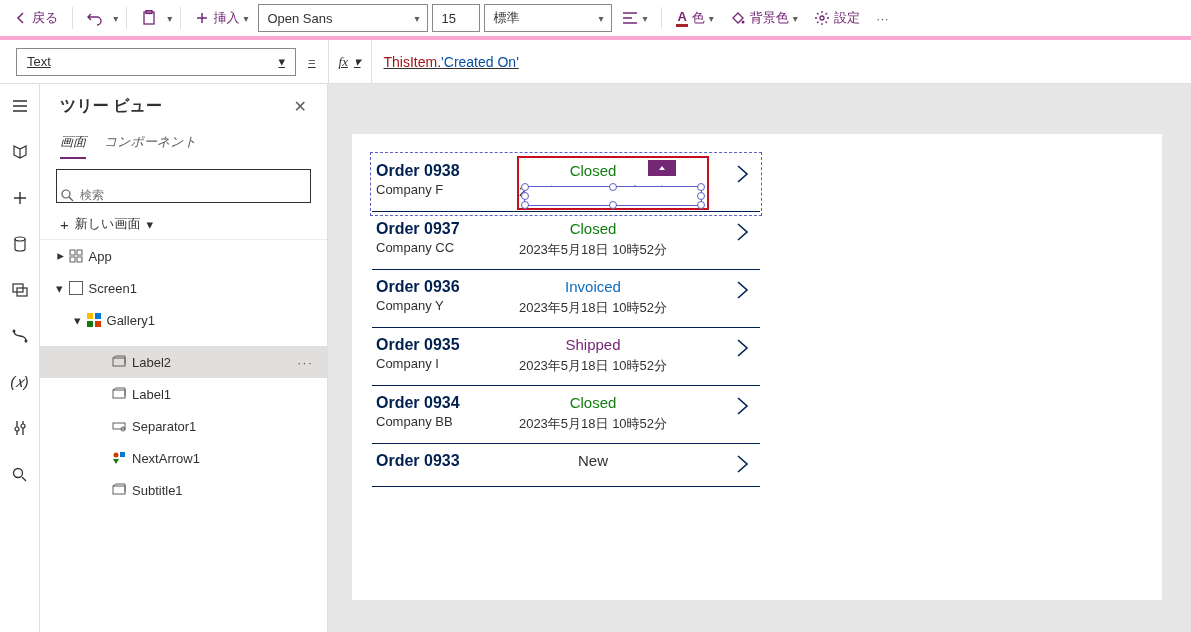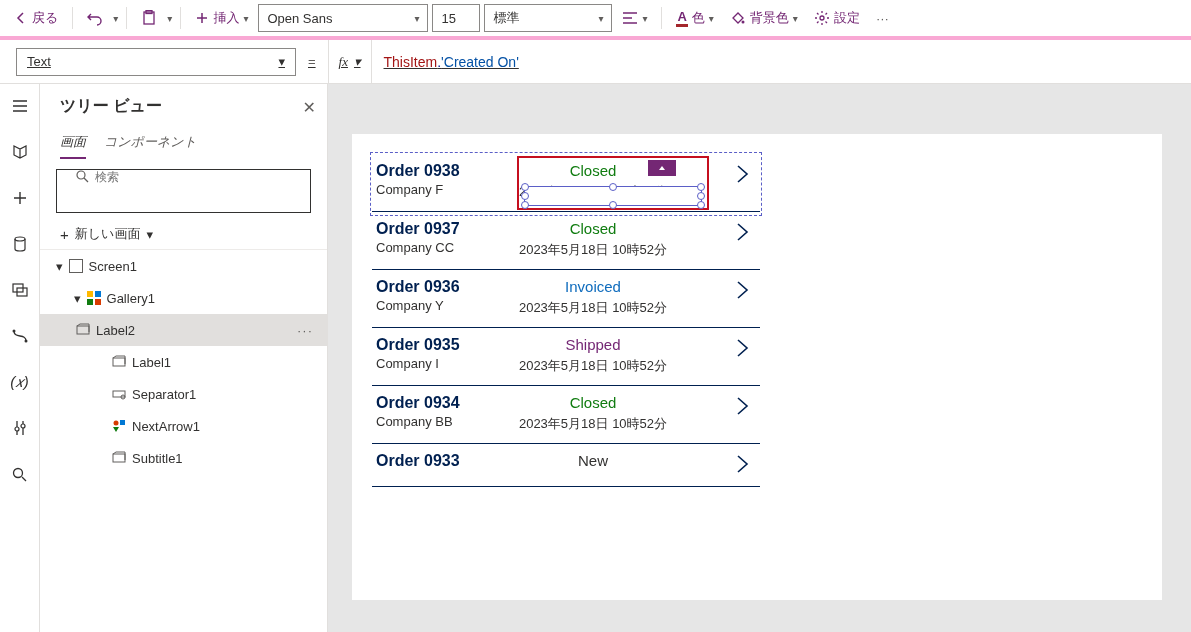--- a/index.html
+++ b/index.html
@@ -27,27 +27,27 @@
   .fxtext .cls2 { color: #001080; } 
   .fxtext .cls3 { color: #0451a5; } 
 
   
   .mainarea { display: flex; height: 548px; }
   .leftrail { width: 40px; border-right: 1px solid #e1dfdd; display:flex; flex-direction:column; align-items:center; padding-top: 6px; gap: 14px; }
   .leftrail .railbtn { width: 32px; height: 32px; display:flex; align-items:center; justify-content:center; cursor:pointer; color:#323130; }
   .leftrail .railbtn.active { background:#fff; }
 
   .treeview { width: 288px; border-right: 1px solid #e1dfdd; display:flex; flex-direction:column; }
-  .treeview .hdr { padding: 12px 11px 6px 20px; display:flex; align-items:flex-end; justify-content:space-between; }
+  .treeview .hdr { padding: 12px 20px 6px 20px; display:flex; align-items:center; justify-content:space-between; }
   .treeview .hdr .title { font-size: 16px; font-weight: 600; }
   .treeview .tabs { display:flex; gap:18px; padding: 4px 20px 0 20px; font-style: italic; }
   .treeview .tabs .tab { padding: 6px 0; font-size: 13px; cursor:pointer; }
   .treeview .tabs .tab.active { border-bottom: 2px solid #742774; color:#323130; }
   .treeview .tabs .tab.inactive { color:#605e5c; }
-  .treeview .search { margin: 10px 16px 6px 16px; border: 1px solid #323130; height: 44px; display:flex; align-items:flex-start; padding: 0 19px; gap:6px; }
+  .treeview .search { margin: 10px 16px 6px 16px; border: 1px solid #323130; height: 34px; display:flex; align-items:flex-end; padding: 0 4px; gap:6px; }
   .treeview .search input { border:none; outline:none; flex:1; font-size:12px; }
   .treeview .newscreen { display:flex; align-items:center; gap:6px; padding: 6px 20px; color:#323130; font-size:13px; }
   .treeview .treerow { display:flex; align-items:center; gap:6px; height: 32px; padding-left: 16px; cursor:pointer; }
   .treeview .treerow.leaf { padding-left: 48px; }
   .treeview .treerow.selected { background:#e1dfdd; }
   .treeview .treerow .more { margin-left:auto; padding-right:14px; color:#605e5c; letter-spacing:1px; }
   .treeview .nodebox { width:14px; height:14px; border:1px solid #605e5c; }
   .treeview .sectionline { border-top: 1px solid #edebe9; }
 
   .canvasarea { flex:1; background:#e6e6e6; position:relative; padding: 50px 12px 12px 24px; }
@@ -236,36 +236,46 @@
       <input placeholder="検索" style="">
     </div>
     <div class="newscreen">
       <span style="font-size:15px;">+</span>
       <span>新しい画面</span>
       <span class="chev">▾</span>
     </div>
     <div class="sectionline"></div>
 
     <div class="treerow">
+      <span class="chev" style="transform:rotate(-90deg);">▾</span>
+      <svg width="14" height="14" viewBox="0 0 14 14">
+          <rect x="1" y="1" width="5" height="5" fill="none" stroke="#605e5c"></rect>
+          <rect x="8" y="1" width="5" height="5" fill="none" stroke="#605e5c"></rect>
+          <rect x="1" y="8" width="5" height="5" fill="none" stroke="#605e5c"></rect>
+          <rect x="8" y="8" width="5" height="5" fill="none" stroke="#605e5c"></rect>
+        </svg>
+      <span>App</span>
+    </div>
+    <div class="treerow">
       <span class="chev">▾</span>
       <span class="nodebox"></span>
       <span>Screen1</span>
     </div>
     <div class="treerow" style="padding-left:34px;">
       <span class="chev">▾</span>
       <svg width="14" height="14" viewBox="0 0 14 14">
           <rect x="0" y="0" width="6" height="6" fill="#ffb900"></rect>
           <rect x="8" y="0" width="6" height="6" fill="#0078d4"></rect>
           <rect x="0" y="8" width="6" height="6" fill="#107c10"></rect>
           <rect x="8" y="8" width="6" height="6" fill="#d83b01"></rect>
         </svg>
       <span>Gallery1</span>
     </div>
 
-    <div class="treerow leaf selected" style="padding-left:36px;">
+    <div class="treerow leaf selected" style="padding-left:72px;margin-top:10px;">
       <svg width="14" height="14" viewBox="0 0 14 14">
           <rect x="1" y="3" width="12" height="8" fill="none" stroke="#605e5c"></rect>
           <path d="M1 3 L4 1 H13 V9" fill="none" stroke="#605e5c"></path>
         </svg>
       <span>Label2</span>
       <span class="more">···</span>
     </div>
     <div class="treerow leaf" style="padding-left:72px;">
       <svg width="14" height="14" viewBox="0 0 14 14">
           <rect x="1" y="3" width="12" height="8" fill="none" stroke="#605e5c"></rect>

